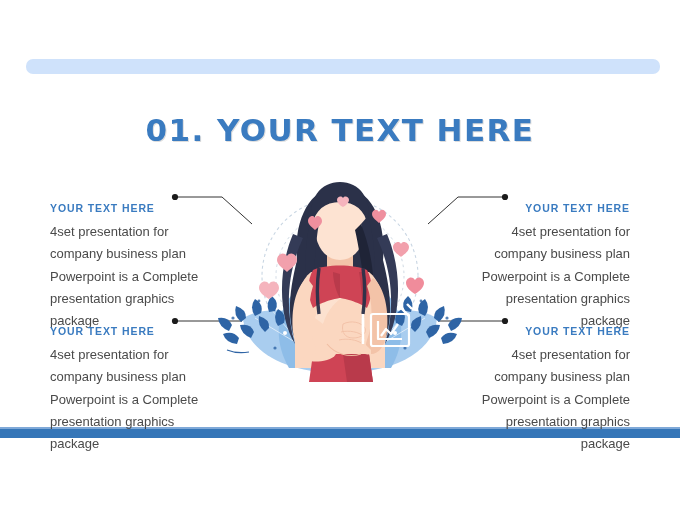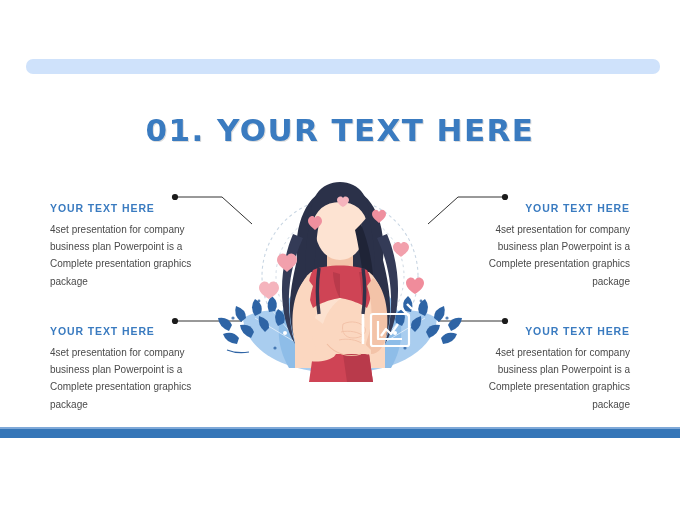--- a/index.html
+++ b/index.html
@@ -70,21 +70,21 @@
   }
   .block .head {
     font-size: 10.5px;
     font-weight: 700;
     letter-spacing: .9px;
     color: #3a7bc0;
     margin: 0 0 7px 0;
     white-space: nowrap;
   }
   .block .body {
-    font-size: 10px;
+    font-size: 13px;
     line-height: 1.72;
     color: #4a4a4a;
     margin: 0;
   }
   .block.left  { left: 50px;  text-align: left; }
   .block.right { left: 478px; text-align: right; }
   .block.r1 { top: 190px; }
   .block.r2 { top: 313px; }
 
   

